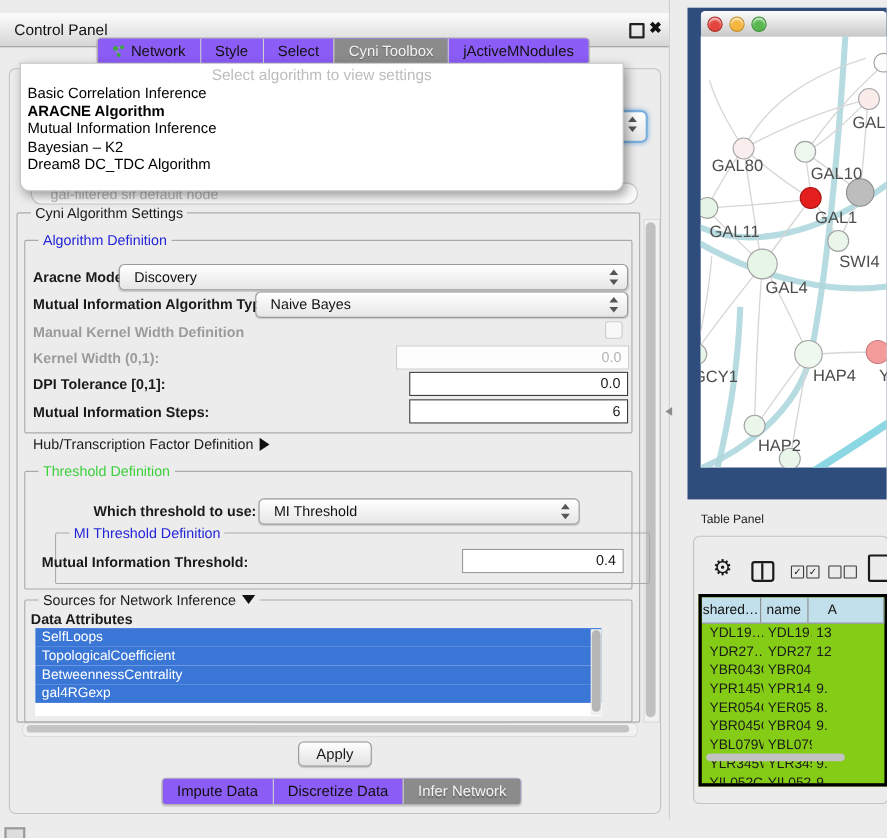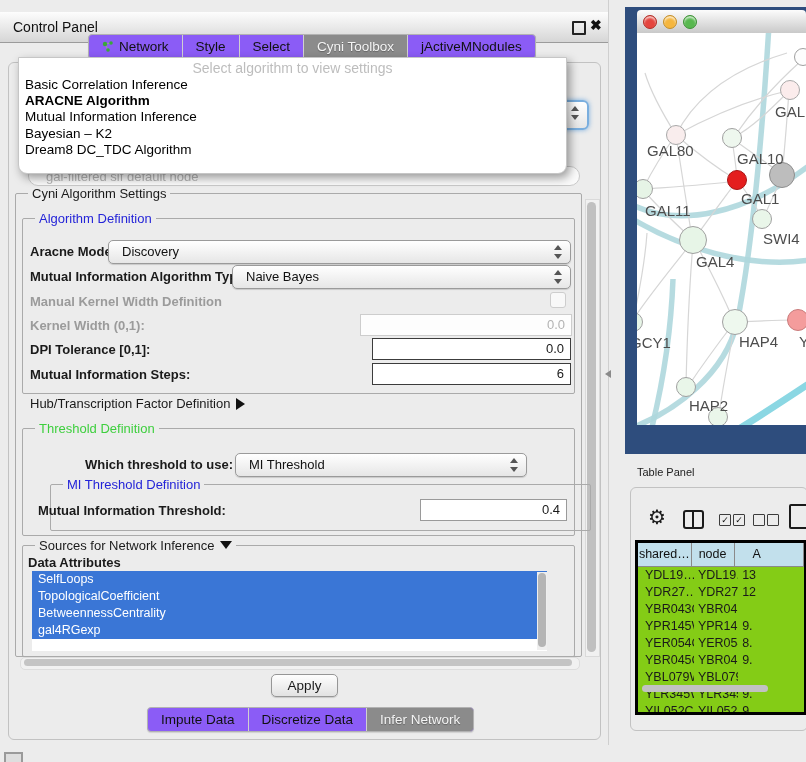--- a/index.html
+++ b/index.html
@@ -312,21 +312,21 @@
     <span class="gear">⚙</span>
     <span class="colicon"></span>
     <span class="ckbx" style="left:88px;top:26px;">✓</span>
     <span class="ckbx" style="left:102px;top:26px;">✓</span>
     <span class="ckbx" style="left:122px;top:26px;"></span>
     <span class="ckbx" style="left:136px;top:26px;"></span>
     <span class="docicon"></span>
     <div class="ttable">
       <div class="thead" id="t-head">
           <div class="th" style="width: 75px;">shared…</div>
-          <div class="th" style="width: 60px;">node</div>
+          <div class="th" style="width: 60px;">name</div>
           <div class="th" style="width: 90px; text-align: left; padding-left: 18px;">A</div>
         </div>
       <div id="table-rows">
           <div class="trow">
             <div class="td" style="width: 75px; padding-left: 7px;">YDL19…</div>
             <div class="td" style="width: 60px; padding-left: 4px;">YDL19…</div>
             <div class="td" style="width: 90px; padding-left: 4px;">13</div>
           </div>
           <div class="trow">
             <div class="td" style="width: 75px; padding-left: 7px;">YDR27…</div>

